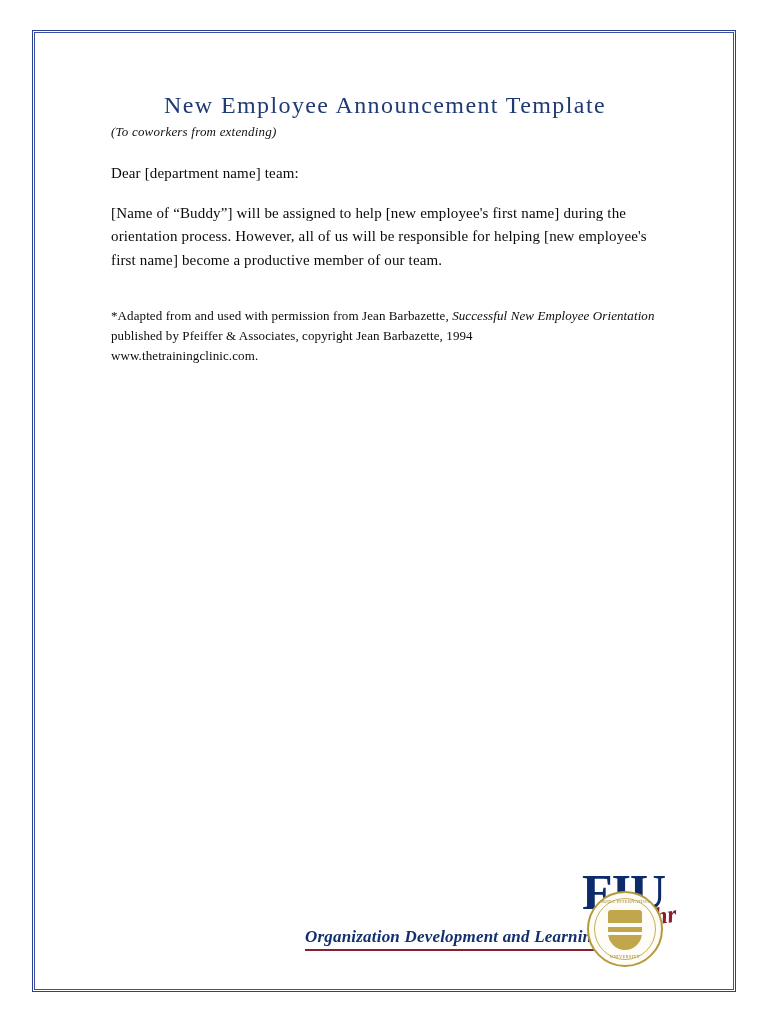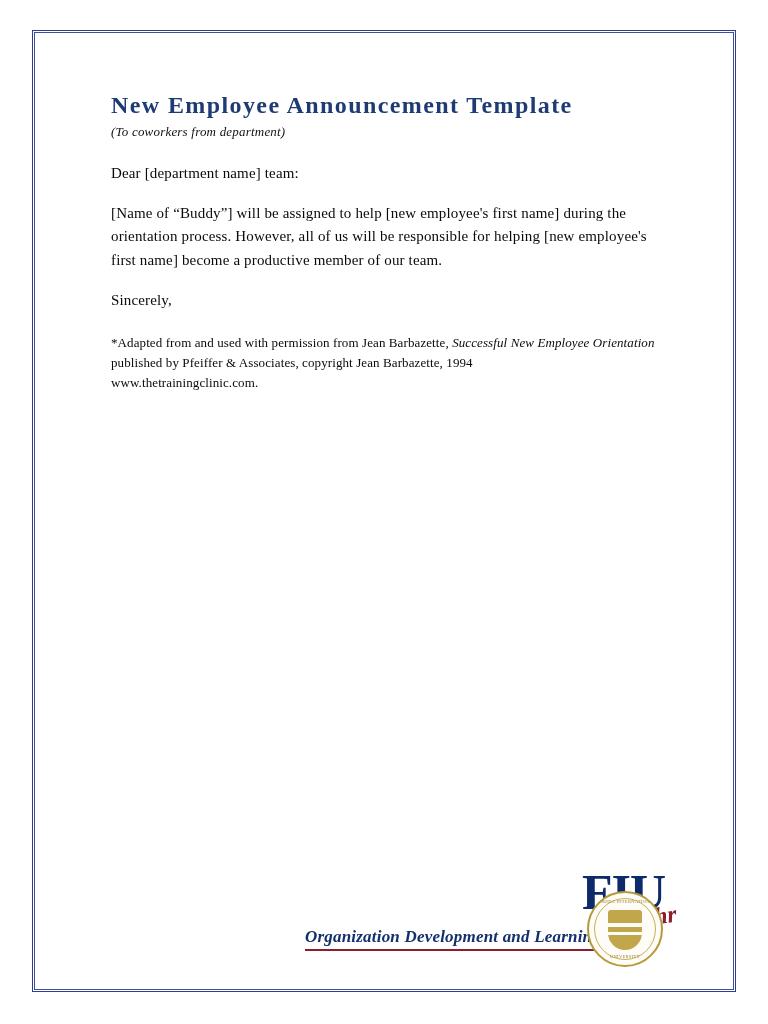--- a/index.html
+++ b/index.html
@@ -38,42 +38,43 @@
     position: absolute;
     left: 78px;
     top: 60px;
     width: 548px;
   }
   .doc-title {
     font-family: "Liberation Serif", serif;
     font-size: 24px;
     color: #1f3b73;
     letter-spacing: 1.4px;
-    font-weight: bold;
+    font-weight: normal;
     margin: 0 0 4px 0;
     line-height: 1.2;
+    text-align: center;
   }
   .doc-subtitle {
     font-style: italic;
     font-size: 13px;
     color: #111111;
     margin: 0 0 22px 0;
     letter-spacing: 0.2px;
   }
   p.body-text {
     font-size: 15px;
     line-height: 1.55;
     margin: 0 0 17px 0;
     color: #0a0a0a;
     letter-spacing: 0.15px;
   }
   .footnote {
     font-size: 13px;
     line-height: 1.55;
-    margin-top: 21px;
+    margin-top: 34px;
     color: #0a0a0a;
     letter-spacing: 0.1px;
   }
   .footnote i {
     font-style: italic;
   }
   
   .footer {
     position: absolute;
     left: 0;
@@ -183,29 +184,28 @@
 </style>
 </head>
 <body>
 
 <div class="page">
   <div class="page-inner"></div>
 
   <div class="content">
 
     <h1 class="doc-title">New Employee Announcement Template</h1>
-    <div class="doc-subtitle">(To coworkers from department)</div>
+    <div class="doc-subtitle">(To coworkers from extending)</div>
 
     <p class="body-text">Dear [department name] team:</p>
 
 
     <p class="body-text">[Name of “Buddy”] will be assigned to help [new employee's first name] during the orientation process.  However, all of us will be responsible for helping [new employee's first name] become a productive member of our team.</p>
 
 
-    <p class="body-text">Sincerely,</p>
 
 
     <div class="footnote">
       <span>*Adapted from and used with permission from Jean Barbazette, </span><i>Successful New Employee Orientation</i><span> published by Pfeiffer &amp; Associates, copyright Jean Barbazette, 1994</span><br>
       <span>www.thetrainingclinic.com.</span>
     </div>
 
   </div>
 
   <div class="footer">

